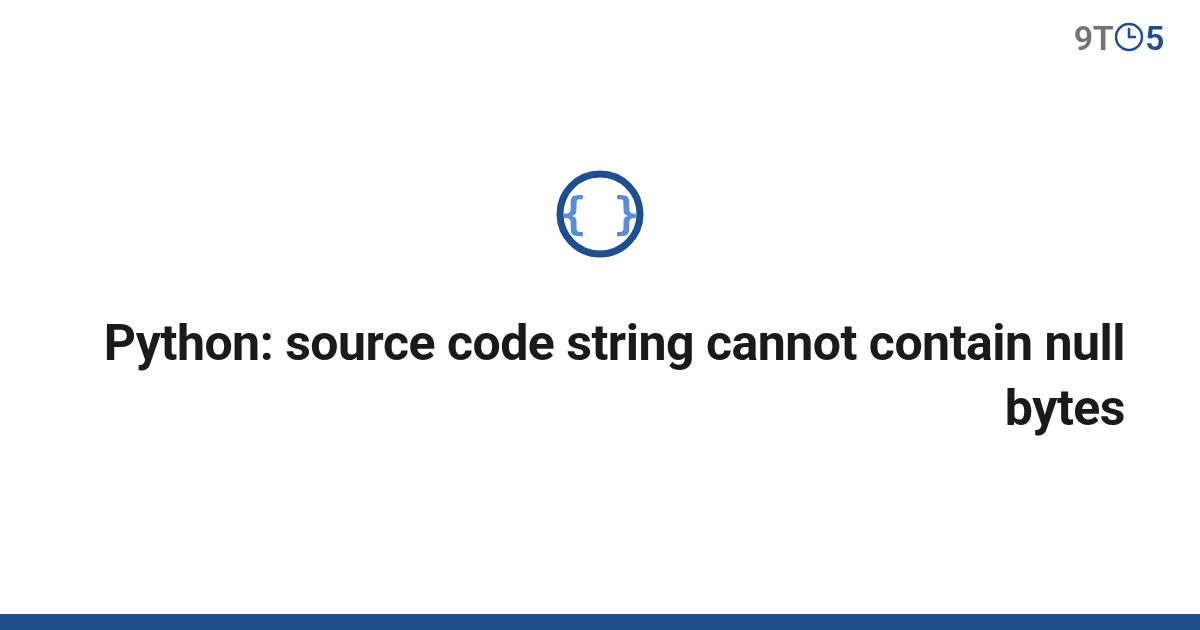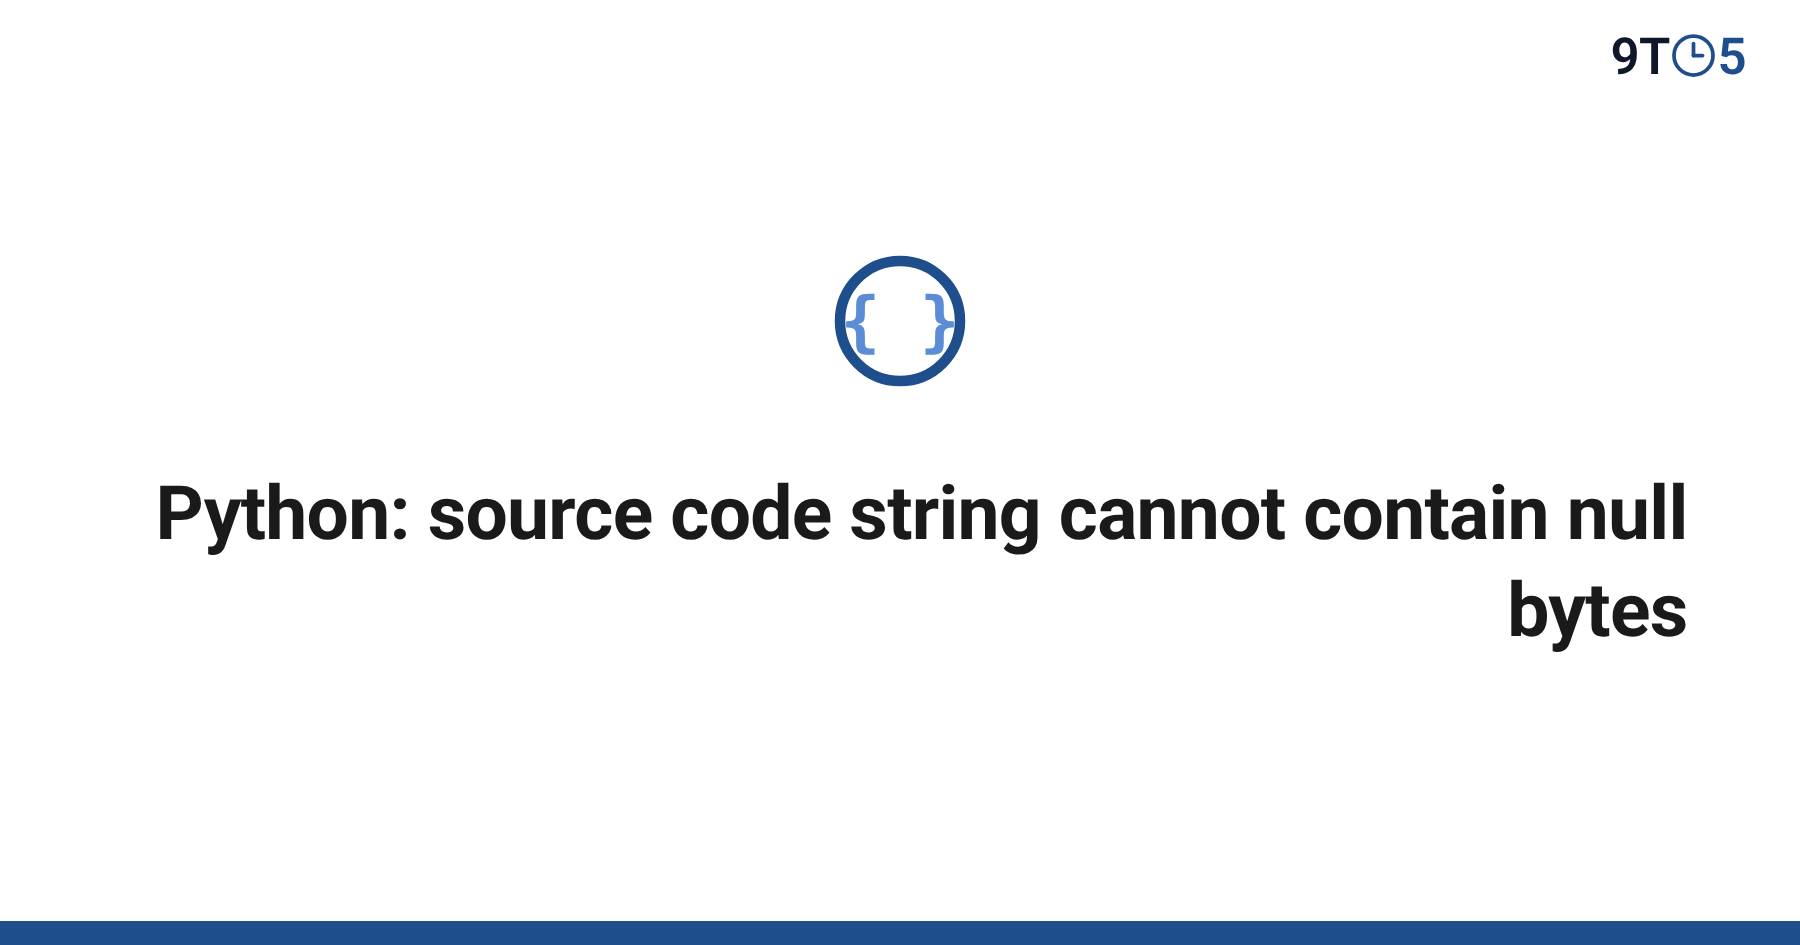--- a/index.html
+++ b/index.html
@@ -19,21 +19,21 @@
       position: absolute;
       top: 18px;
       right: 36px;
       display: flex;
       align-items: center;
       font-size: 34px;
       font-weight: 500;
       letter-spacing: -0.5px;
     }
     .logo-9t {
-      color: #0f172a;
+      color: #737373;
       font-weight: 600;
     }
     .logo-o {
       display: inline-flex;
       align-items: center;
       justify-content: center;
       width: 30px;
       height: 30px;
       margin: 0 1px;
       position: relative;

